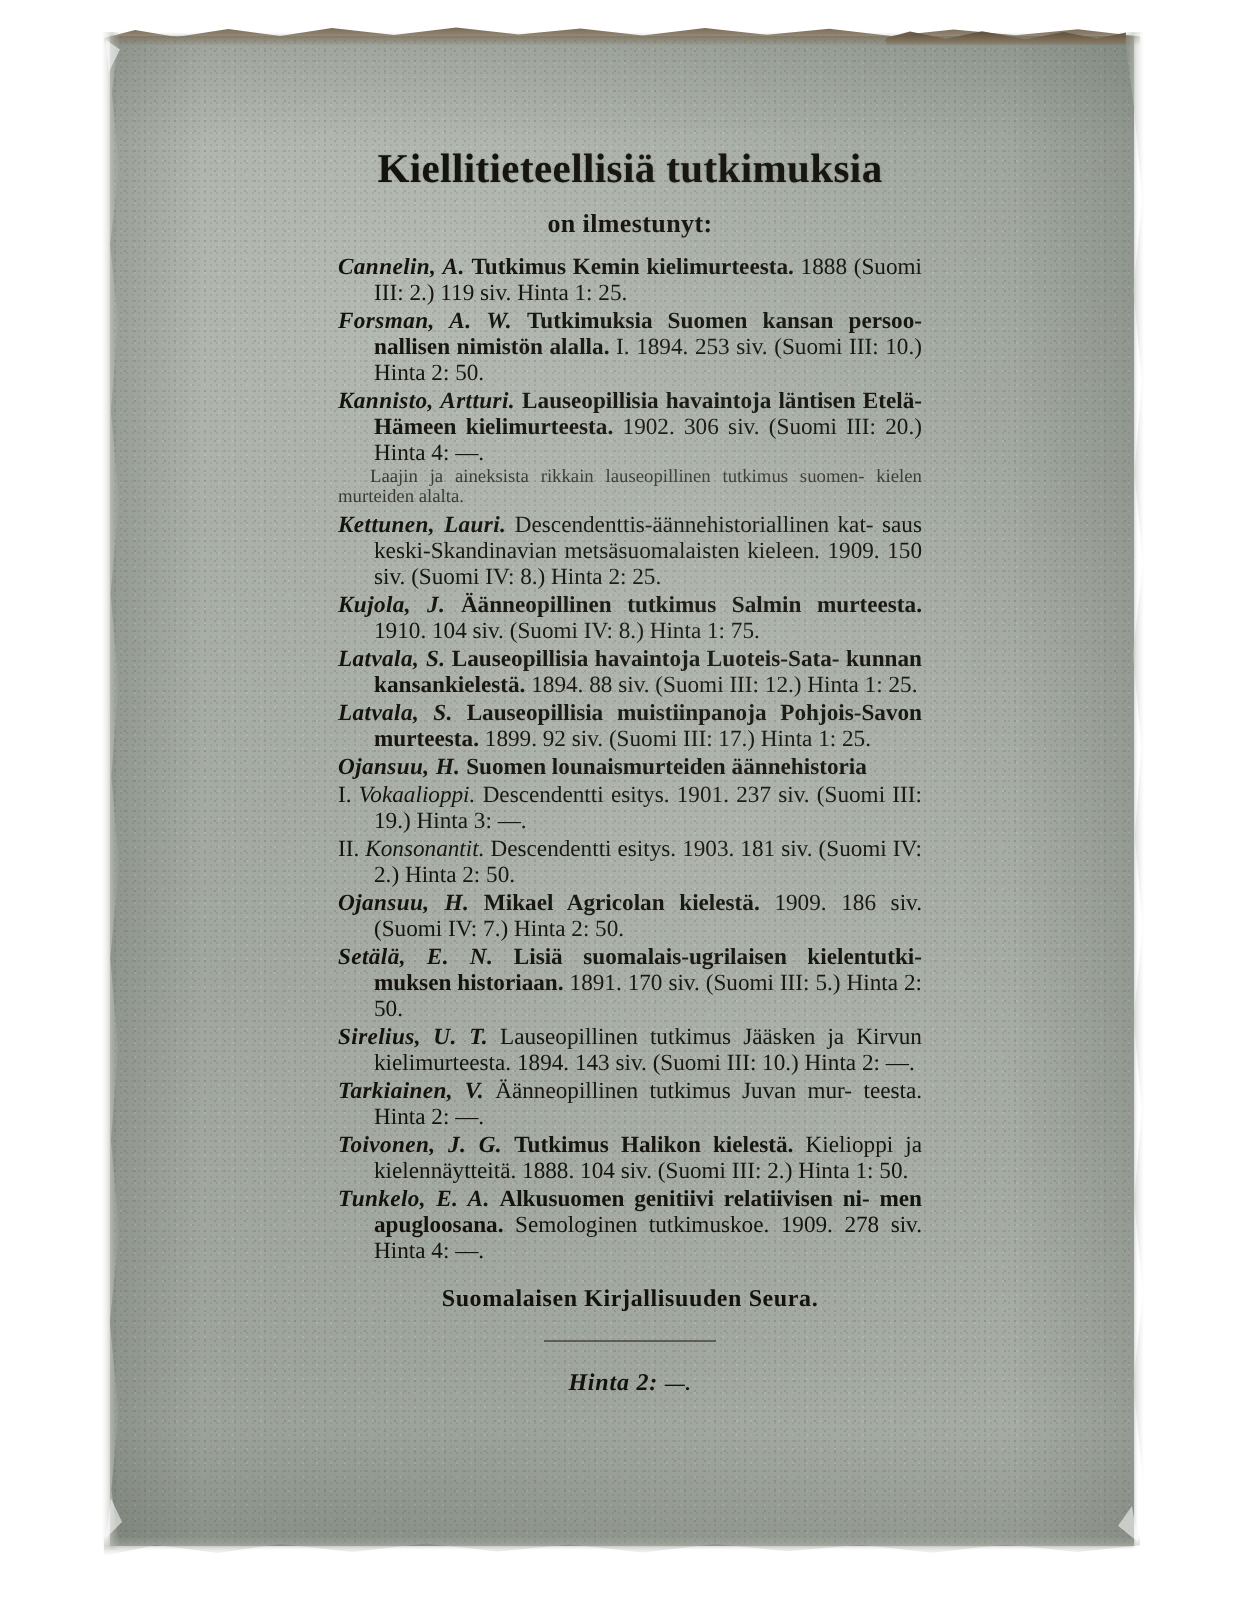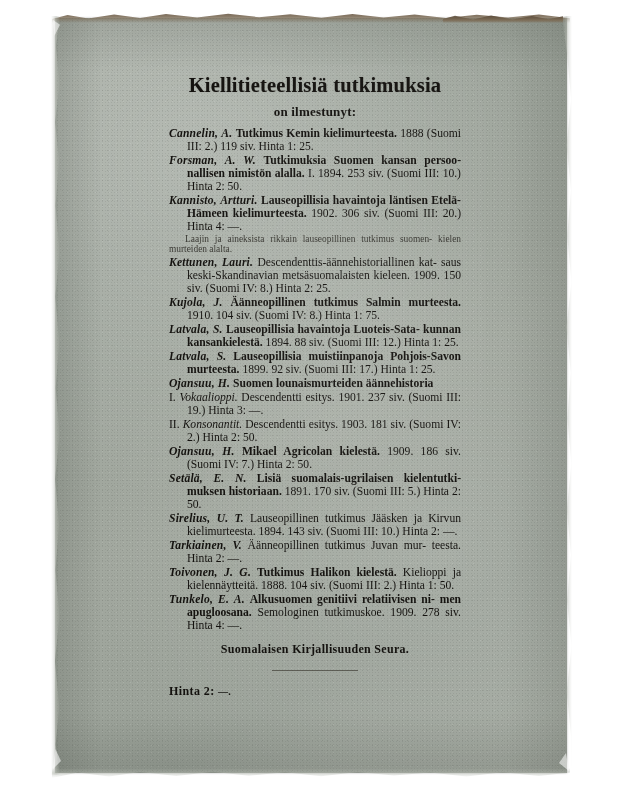--- a/index.html
+++ b/index.html
@@ -116,22 +116,23 @@
   }
   .publisher{
     font-weight:bold;font-size:12px;text-align:center;margin:10px 0 0 0;
     letter-spacing:.3px;
   }
   .rule{
     width:86px;height:1px;background:#3a382f;opacity:.65;
     margin:13px auto 13px auto;
   }
   .price{
-    font-weight:bold;font-size:12px;margin:0;
+    font-weight:bold;font-size:12px;text-align:center;margin:0;
     letter-spacing:.4px;
+    font-style:italic;
   }
   .price .sm{font-size:10px;}
 
   
   .inkfade{
     position:absolute;left:100px;top:46px;width:330px;height:600px;
     pointer-events:none;
     background:radial-gradient(ellipse at 60% 40%, rgba(255,255,255,.055), rgba(255,255,255,0) 70%);
   }
 </style>

